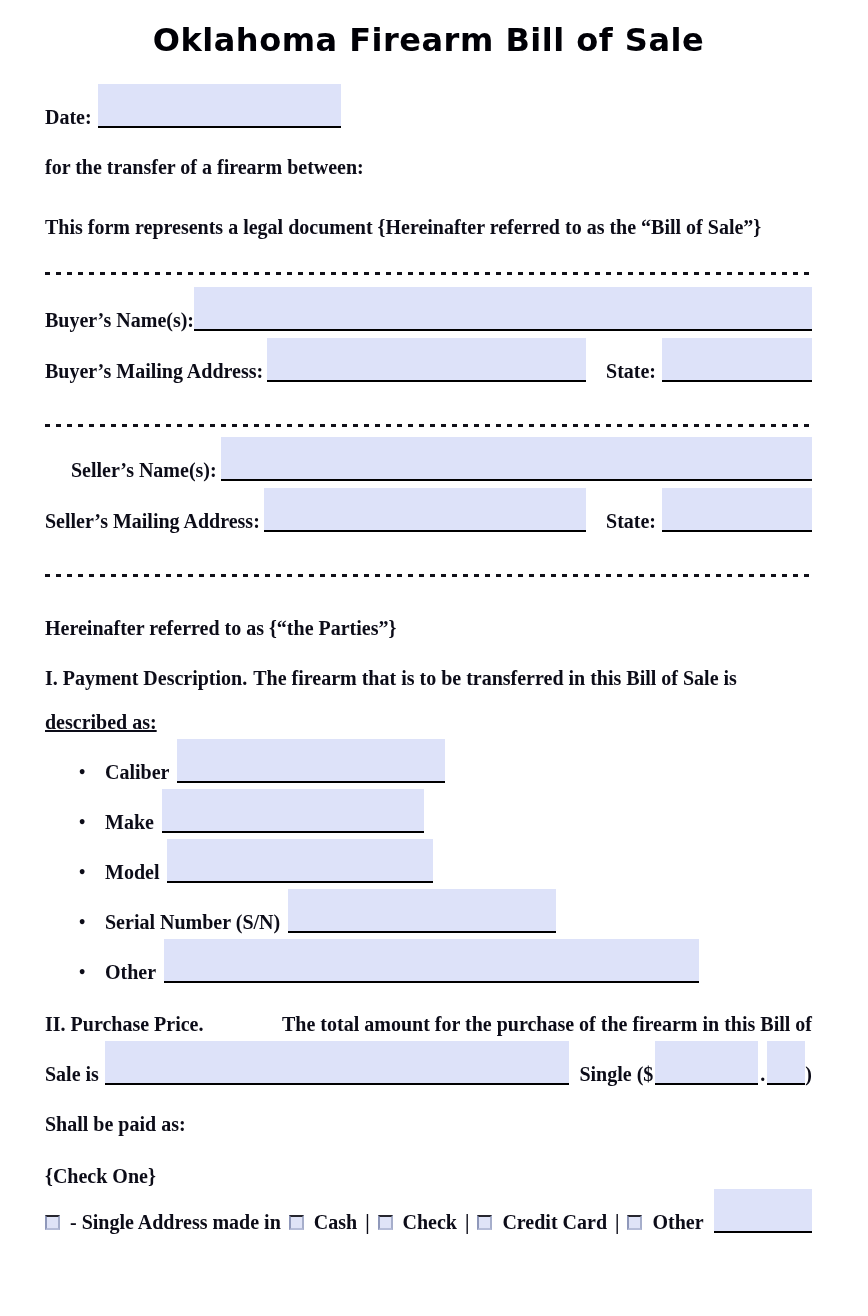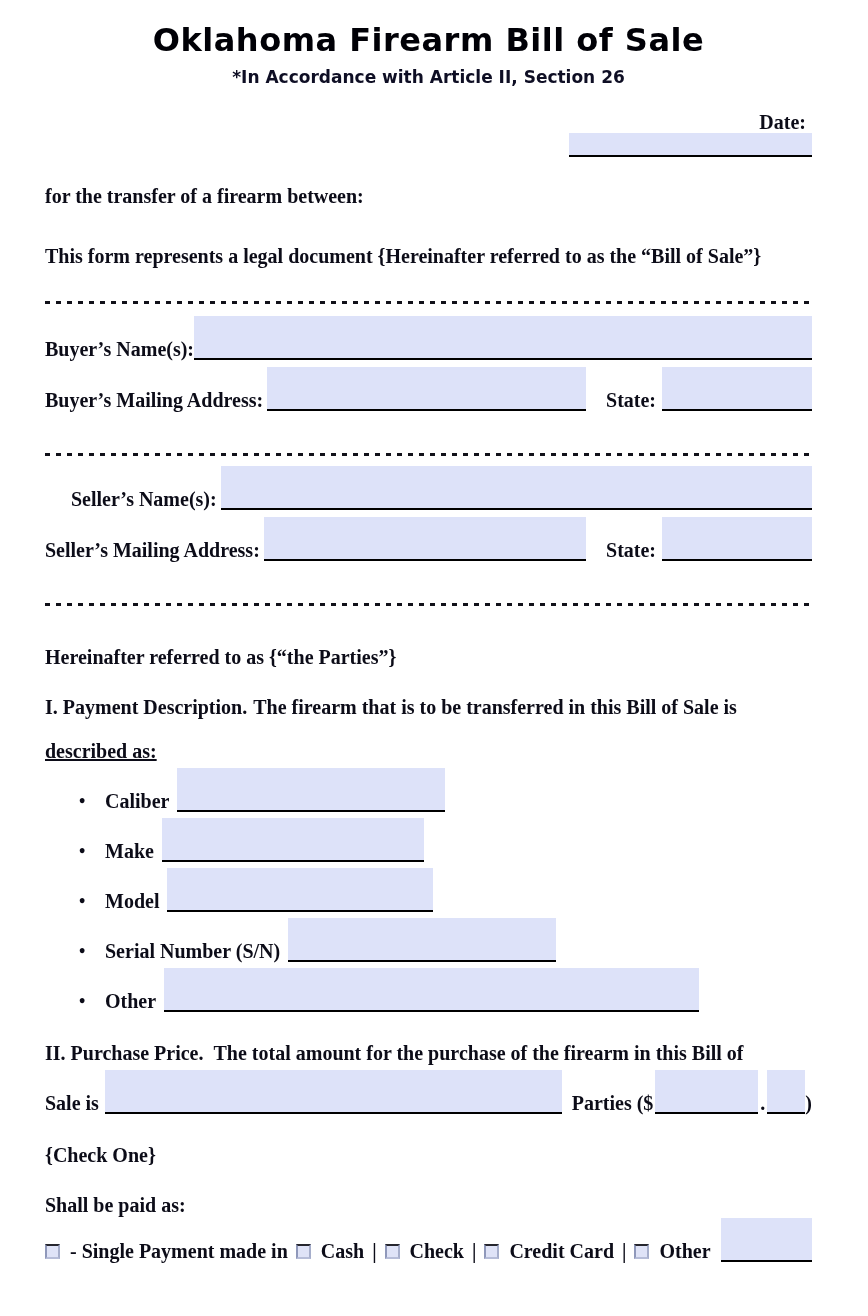--- a/index.html
+++ b/index.html
@@ -83,23 +83,22 @@
   .sp-l { margin-left: 8px; }
   .sp-r { margin-right: 6px; }
   .plain { line-height: 22px; white-space: nowrap; }
 </style>
 </head>
 <body>
 
 <div class="page">
 
   <div class="title">Oklahoma Firearm Bill of Sale</div>
-  <div class="subtitle">*In Accordance with Article II, Section 26</div>
-
-  <div class="frow" style="margin-top:22px;flex-direction:column;">
+
+  <div class="frow" style="margin-top:22px;">
     <span class="lab sp-r">Date:</span>
     <span class="field" style="width:243px;"></span>
   </div>
 
   <div class="line">
     <span class="plain">for the transfer of a firearm between:</span>
   </div>
   <div class="line" style="margin-top:10px;">
     <span class="plain">This form represents a legal document {Hereinafter referred to as the “Bill of Sale”}</span>
   </div>
@@ -163,44 +162,44 @@
     <span class="bullet-marker">•</span>
     <span class="lab" style="margin-right:8px;">Serial Number (S/N)</span>
     <span class="field" style="width:268px;"></span>
   </div>
   <div class="bullet-row">
     <span class="bullet-marker">•</span>
     <span class="lab" style="margin-right:8px;">Other</span>
     <span class="field" style="width:535px;"></span>
   </div>
 
-  <div class="line" style="margin-top:2px;">
+  <div class="line" style="margin-top:2px;justify-content:space-between;">
     <span class="plain" style="margin-right:10px;">II. Purchase Price.</span>
     <span class="plain">The total amount for the purchase of the firearm in this Bill of</span>
   </div>
   <div class="frow" style="margin-top:4px;">
     <span class="lab" style="margin-right:6px;">Sale is</span>
     <span class="field grow"></span>
-    <span class="lab" style="margin:0 2px 0 10px;">Parties ($</span>
+    <span class="lab" style="margin:0 2px 0 10px;">Single ($</span>
     <span class="field" style="width:103px;"></span>
     <span class="lab" style="margin:0 2px;">.</span>
     <span class="field" style="width:38px;"></span>
     <span class="lab">)</span>
   </div>
 
+  <div class="line">
+    <span class="plain">Shall be paid as:</span>
+  </div>
   <div class="line" style="height:52px;">
     <span class="plain">{Check One}</span>
   </div>
-  <div class="line">
-    <span class="plain">Shall be paid as:</span>
-  </div>
 
   <div class="frow">
     <span class="cb"></span>
-    <span class="plain sp-l">- Single Payment made in</span>
+    <span class="plain sp-l">- Single Address made in</span>
     <span class="cb sp-l"></span>
     <span class="plain sp-l">Cash</span>
     <span class="plain sp-l">|</span>
     <span class="cb sp-l"></span>
     <span class="plain sp-l">Check</span>
     <span class="plain sp-l">|</span>
     <span class="cb sp-l"></span>
     <span class="plain sp-l">Credit Card</span>
     <span class="plain sp-l">|</span>
     <span class="cb sp-l"></span>

